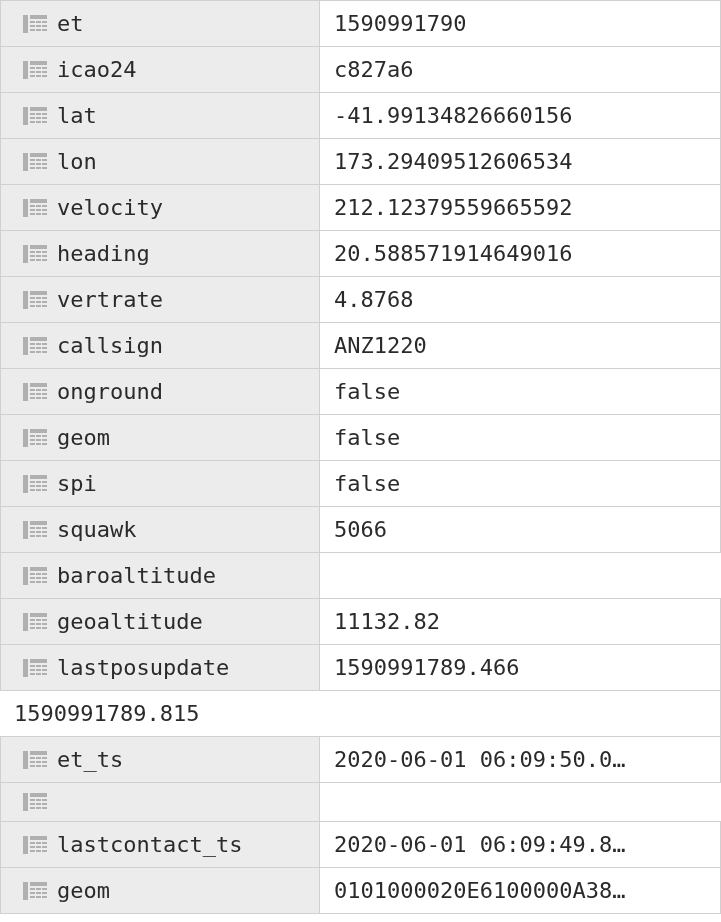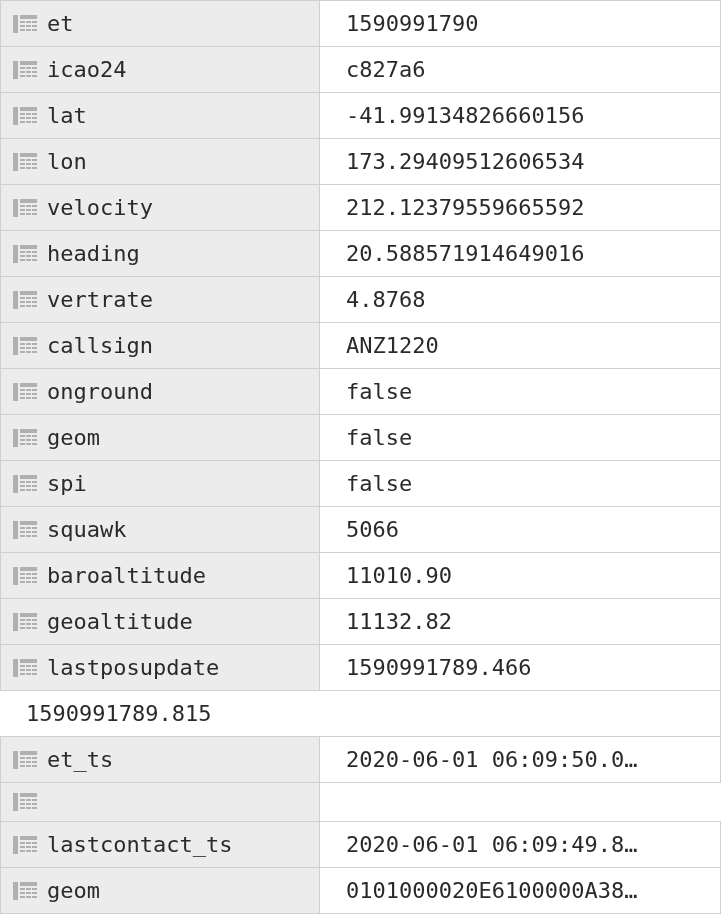--- a/index.html
+++ b/index.html
@@ -20,29 +20,29 @@
     .row {
       display: flex;
       border-bottom: 1px solid #d0d0d0;
     }
     .key-cell {
       width: 320px;
       min-width: 320px;
       background: #ececec;
       border-right: 1px solid #d0d0d0;
       border-left: 1px solid #d0d0d0;
-      padding: 10px 12px;
+      padding: 10px 22px;
       display: flex;
       align-items: center;
       gap: 10px;
       color: #2a2a2a;
     }
     .value-cell {
       flex: 1;
-      padding: 10px 26px;
+      padding: 10px 14px;
       background: #fff;
       border-right: 1px solid #d0d0d0;
       color: #2a2a2a;
       white-space: nowrap;
       overflow: hidden;
       text-overflow: ellipsis;
     }
     .row:first-child {
       border-top: 1px solid #d0d0d0;
     }
@@ -289,21 +289,20 @@
           <rect x="7" y="0" width="17" height="4" fill="#b0b0b0"></rect>
           <rect x="7" y="6" width="17" height="2" fill="#b0b0b0"></rect>
           <rect x="7" y="10" width="17" height="2" fill="#b0b0b0"></rect>
           <rect x="7" y="14" width="17" height="2" fill="#b0b0b0"></rect>
           <rect x="12" y="4" width="1" height="14" fill="#ececec"></rect>
           <rect x="18" y="4" width="1" height="14" fill="#ececec"></rect>
         </svg>
       </span>
       <span class="key-text">baroaltitude</span>
     </div>
-    <div class="value-cell">11010.90</div>
   </div>
 
   <div class="row">
     <div class="key-cell">
       <span class="icon-wrap">
         <svg class="table-icon" viewBox="0 0 24 18">
           <rect x="0" y="0" width="5" height="18" fill="#b0b0b0"></rect>
           <rect x="7" y="0" width="17" height="4" fill="#b0b0b0"></rect>
           <rect x="7" y="6" width="17" height="2" fill="#b0b0b0"></rect>
           <rect x="7" y="10" width="17" height="2" fill="#b0b0b0"></rect>

